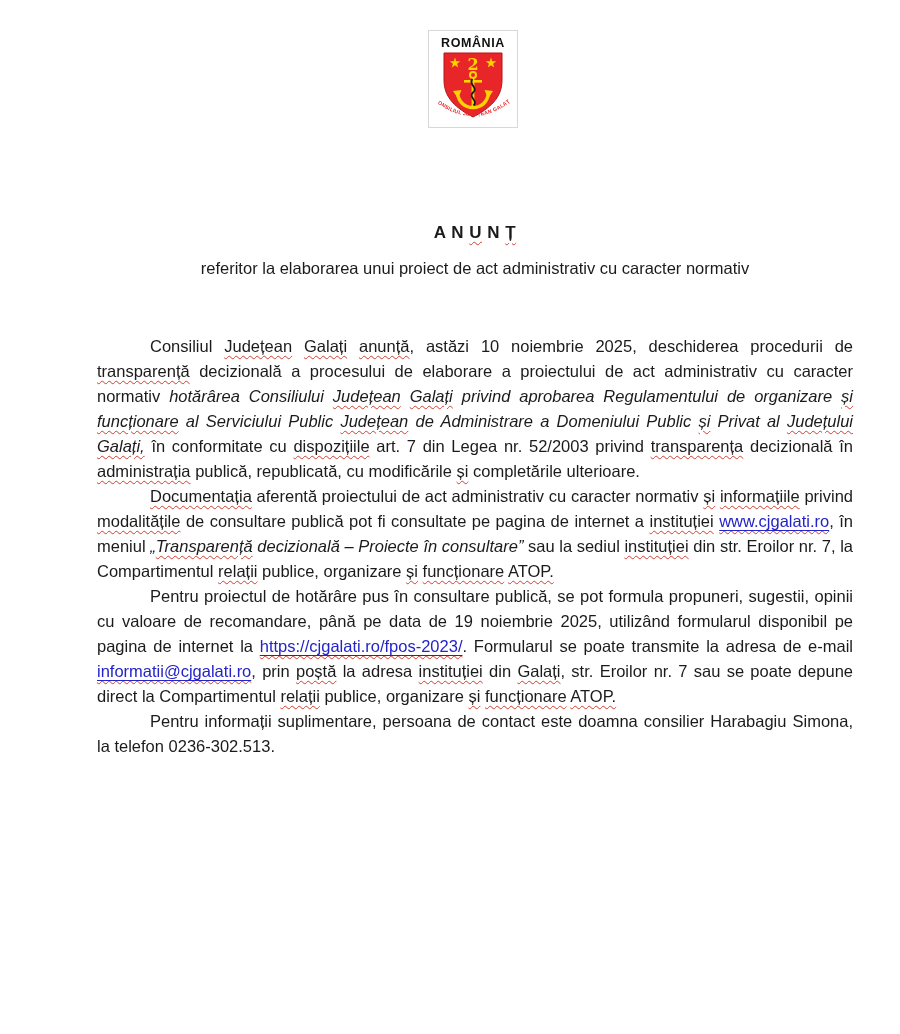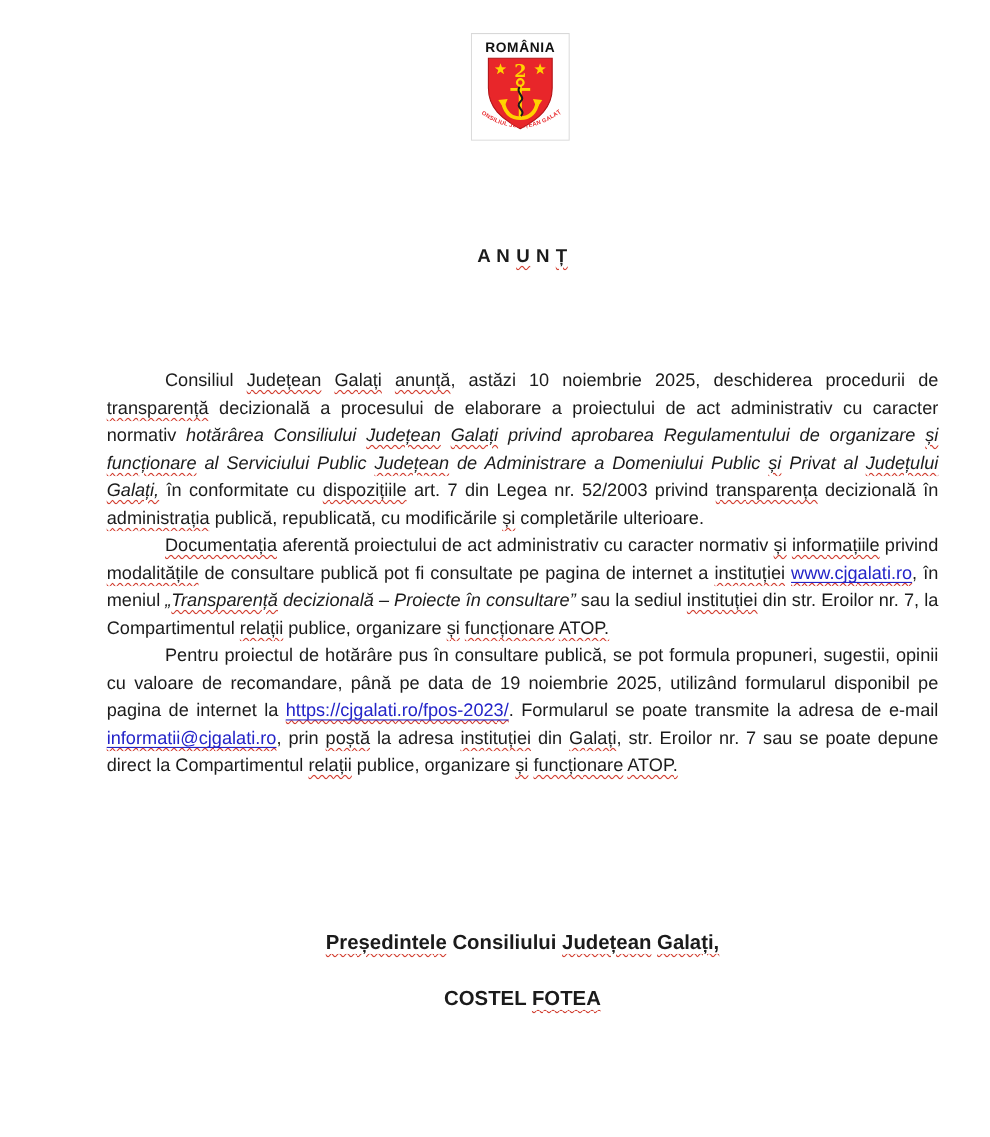--- a/index.html
+++ b/index.html
@@ -54,26 +54,24 @@
       <path d="M 44.5 49 C 39.5 54 51 58 45 62.5 C 39.5 67.5 51 70.5 45.5 75.5" fill="none" stroke="#1a1a1a" stroke-width="1.9"></path>
       <path id="arc-path" d="M 9 73 Q 45 99 81 73" fill="none" stroke="none"></path>
       <text font-size="5.2" font-weight="bold" fill="var(--shield)" letter-spacing="0.25" font-family="Liberation Sans, sans-serif">
         <textPath href="#arc-path" startOffset="50%" text-anchor="middle">CONSILIUL JUDEȚEAN GALAȚI</textPath>
       </text>
     </svg>
   </div>
 
   <div class="title-block">
     <h1 class="title"><span>A N </span><span class="sq"><span>U</span></span><span> N </span><span class="sq"><span>Ț</span></span></h1>
+    <div class="subtitle">referitor la elaborarea unui proiect de act administrativ cu caracter normativ</div>
   </div>
 
   <div class="body-block">
     <p><span>Consiliul </span><span class="sq"><span>Județean</span></span><span> </span><span class="sq"><span>Galați</span></span><span> </span><span class="sq"><span>anunță</span></span><span>, astăzi </span><span class="b">10 noiembrie 2025</span><span>, deschiderea procedurii de </span><span class="sq"><span>transparență</span></span><span> decizională a procesului de elaborare a proiectului de act administrativ cu caracter normativ </span><span class="b i">hotărârea Consiliului </span><span class="sq"><span class="b i">Județean</span></span><span class="b i"> </span><span class="sq"><span class="b i">Galați</span></span><span class="b i"> privind aprobarea Regulamentului de organizare </span><span class="sq"><span class="b i">și</span></span><span class="b i"> </span><span class="sq"><span class="b i">funcționare</span></span><span class="b i"> al Serviciului Public </span><span class="sq"><span class="b i">Județean</span></span><span class="b i"> de Administrare a Domeniului Public </span><span class="sq"><span class="b i">și</span></span><span class="b i"> Privat al </span><span class="sq"><span class="b i">Județului Galați,</span></span><span> în conformitate cu </span><span class="sq"><span>dispozițiile</span></span><span> art. 7 din Legea nr. 52/2003 privind </span><span class="sq"><span>transparența</span></span><span> decizională în </span><span class="sq"><span>administrația</span></span><span> publică, republicată, cu modificările </span><span class="sq"><span>și</span></span><span> completările ulterioare.</span></p>
     <p><span class="sq"><span>Documentația</span></span><span> aferentă proiectului de act administrativ cu caracter normativ </span><span class="sq"><span>și</span></span><span> </span><span class="sq"><span>informațiile</span></span><span> privind </span><span class="sq"><span>modalitățile</span></span><span> de consultare publică pot fi consultate pe pagina de internet a </span><span class="sq"><span>instituției</span></span><span> </span><span class="sq"><span class="link">www.cjgalati.ro</span></span><span>, în meniul </span><span class="i">„</span><span class="sq"><span class="i">Transparență</span></span><span class="i"> decizională – Proiecte în consultare”</span><span> sau la sediul </span><span class="sq"><span>instituției</span></span><span> din str. Eroilor nr. 7, la Compartimentul </span><span class="sq"><span>relații</span></span><span> publice, organizare </span><span class="sq"><span>și</span></span><span> </span><span class="sq"><span>funcționare</span></span><span> </span><span class="sq"><span>ATOP.</span></span></p>
     <p><span>Pentru proiectul de hotărâre pus în consultare publică, se pot formula propuneri, sugestii, opinii cu valoare de recomandare, până pe data de </span><span class="b">19 noiembrie 2025</span><span>, utilizând formularul disponibil pe pagina de internet la </span><span class="sq"><span class="link">https://cjgalati.ro/fpos-2023/</span></span><span>. Formularul se poate transmite la adresa de e-mail </span><span class="sq"><span class="link">informatii@cjgalati.ro</span></span><span>, prin </span><span class="sq"><span>poștă</span></span><span> la adresa </span><span class="sq"><span>instituției</span></span><span> din </span><span class="sq"><span>Galați</span></span><span>, str. Eroilor nr. 7 sau se poate depune direct la Compartimentul </span><span class="sq"><span>relații</span></span><span> publice, organizare </span><span class="sq"><span>și</span></span><span> </span><span class="sq"><span>funcționare</span></span><span> </span><span class="sq"><span>ATOP.</span></span></p>
+    <p><span>Pentru informații suplimentare, persoana de contact este doamna consilier Harabagiu Simona, la telefon 0236-302.513.</span></p>
   </div>
 
-  <div class="sig-block">
-    <div class="sig-role"><span class="sq"><span>Președintele</span></span><span> Consiliului </span><span class="sq"><span>Județean</span></span><span> </span><span class="sq"><span>Galați,</span></span></div>
-    <div class="sig-name"><span>COSTEL </span><span class="sq"><span>FOTEA</span></span></div>
-  </div>
 
 </div>
 
 </body></html>

